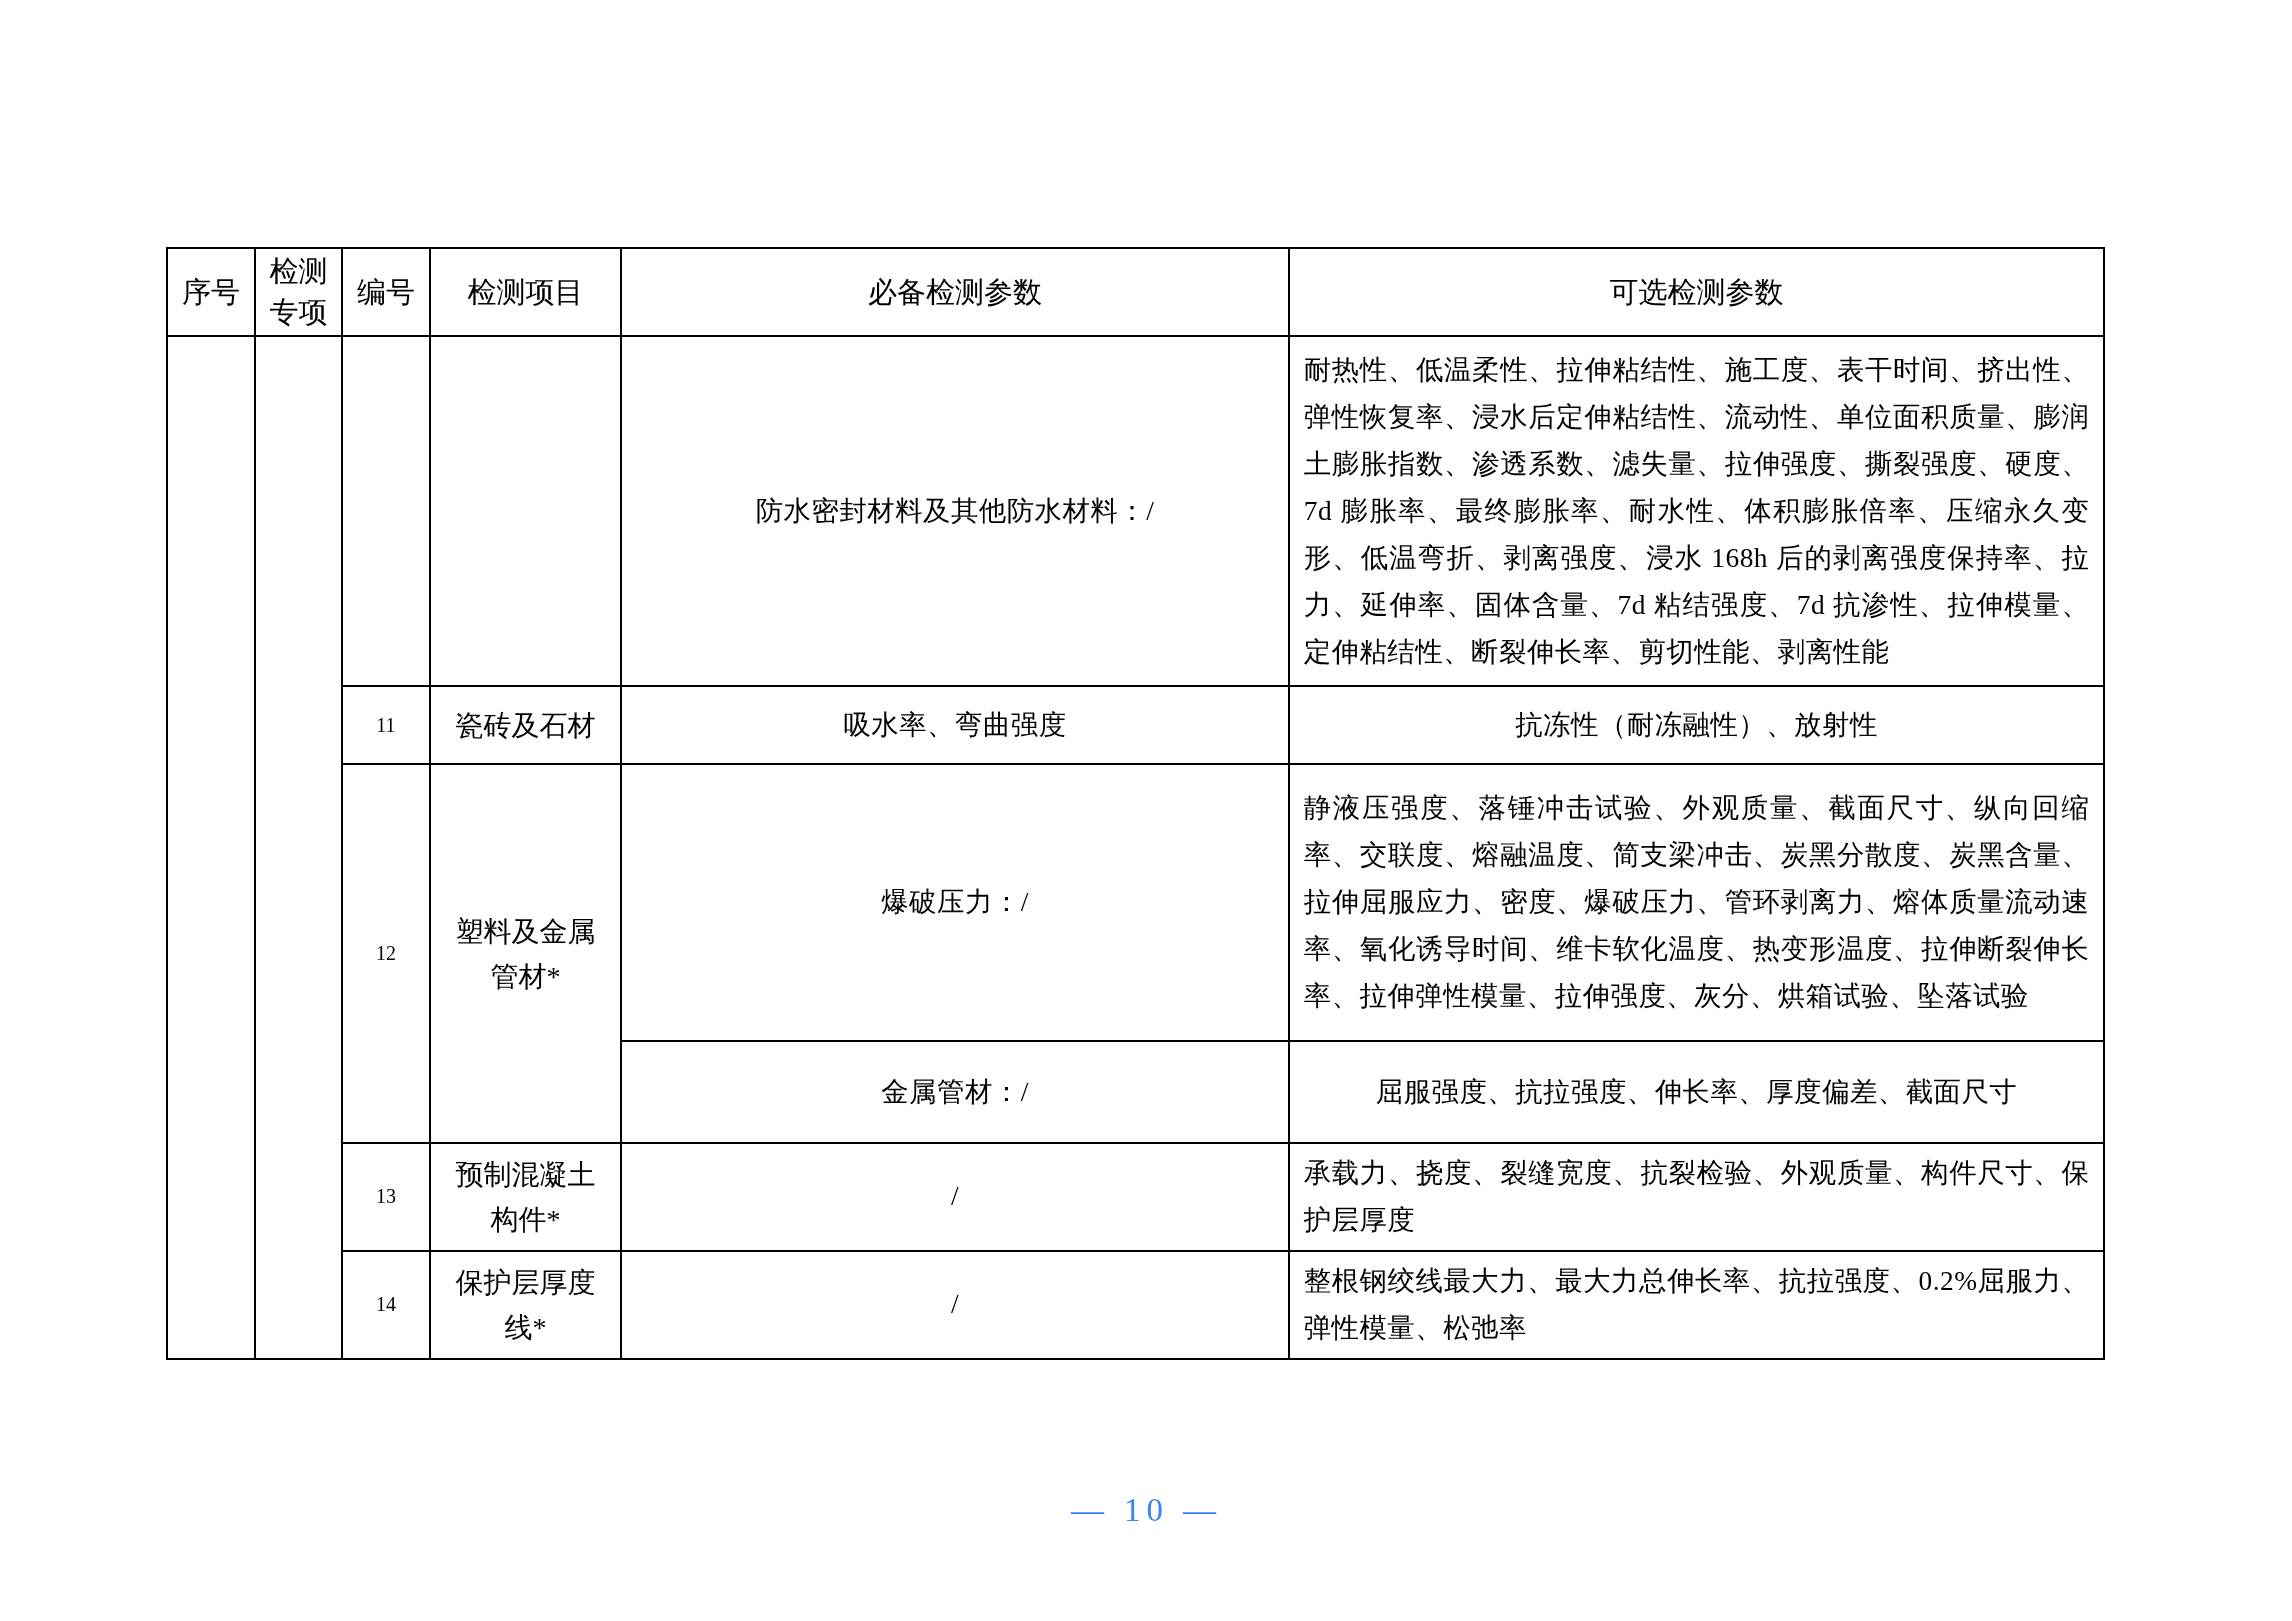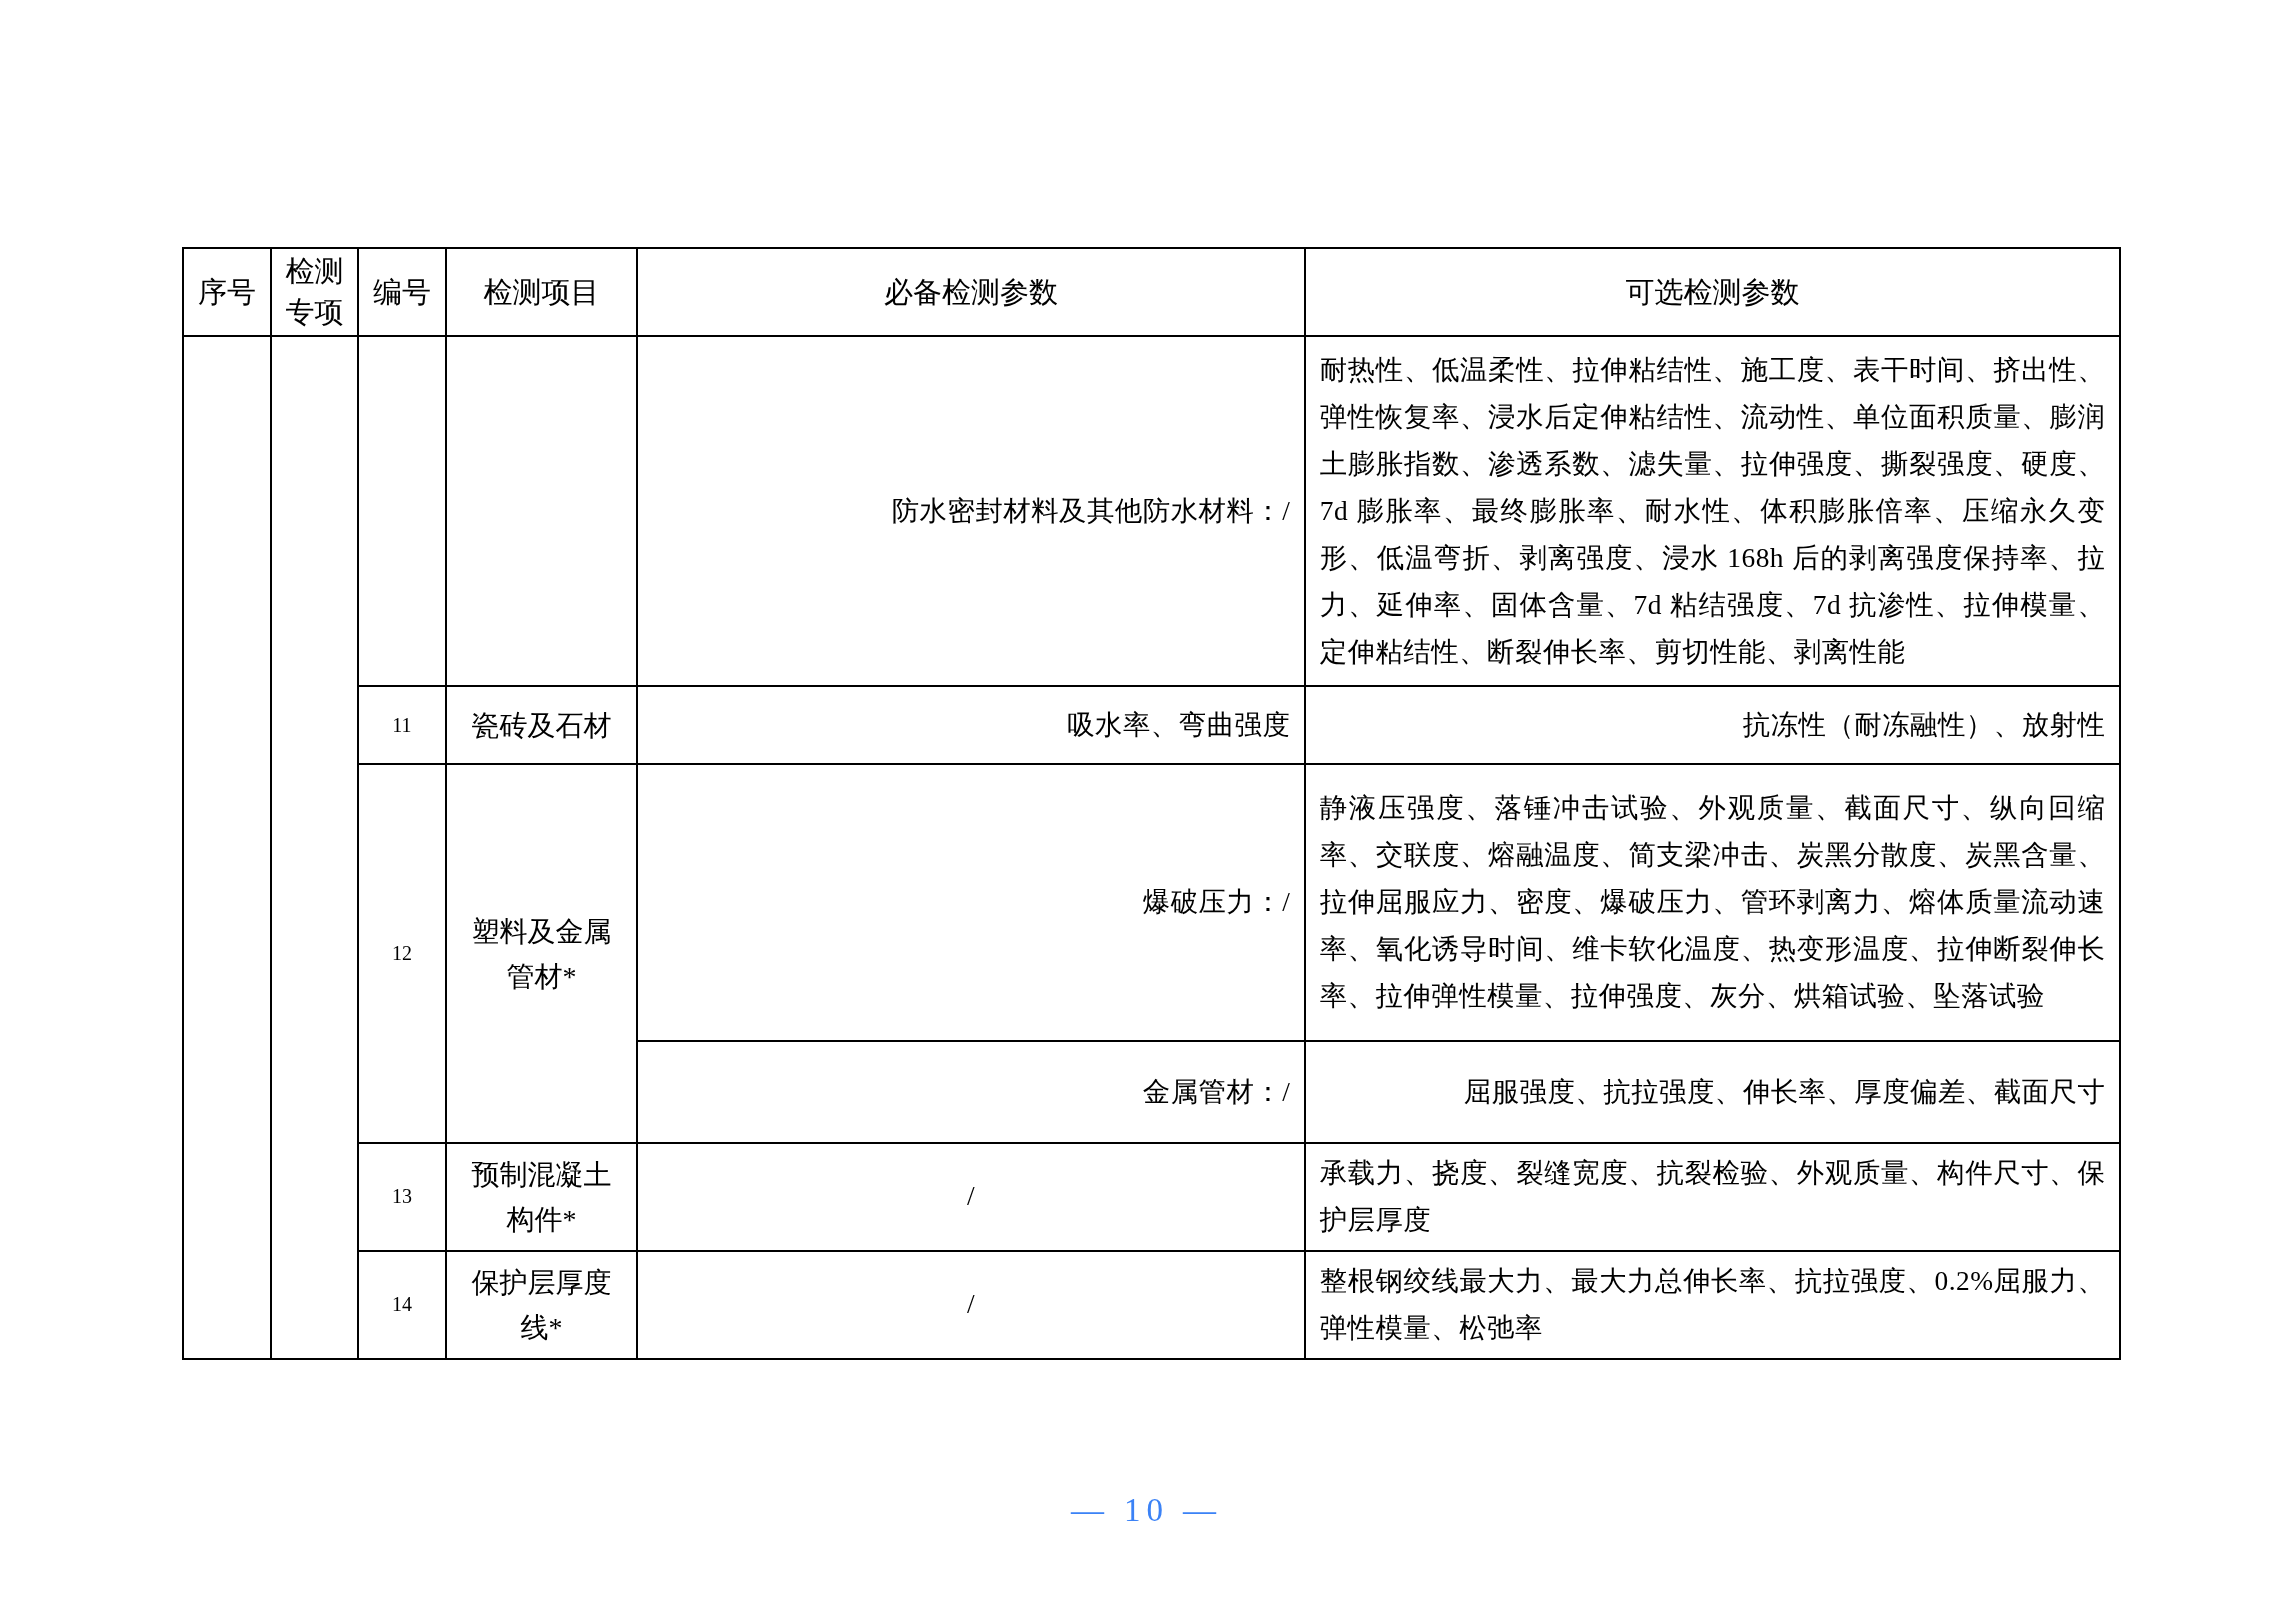--- a/index.html
+++ b/index.html
@@ -11,21 +11,21 @@
     position: relative;
     width: 2293px;
     height: 1621px;
     background: #ffffff;
     overflow: hidden;
     font-family: "Liberation Serif", "DejaVu Serif", serif;
     color: #000000;
   }
   table.inspect {
     position: absolute;
-    left: 182px;
+    left: 166px;
     top: 247px;
     width: 1938px;
     border-collapse: collapse;
     table-layout: fixed;
   }
   table.inspect col.c1 { width: 88px; }
   table.inspect col.c2 { width: 87px; }
   table.inspect col.c3 { width: 88px; }
   table.inspect col.c4 { width: 191px; }
   table.inspect col.c5 { width: 668px; }
@@ -62,21 +62,21 @@
     font-size: 28px;
     text-align: center;
     white-space: pre-line;
     line-height: 45px;
     padding: 0 5.9px;
     margin-top: 32px;
   }
   td.req, td.opt {
     font-size: 27.4px;
     line-height: 47px;
-    text-align: right;
+    text-align: center;
     padding: 5.9px 13.7px;
     letter-spacing: 0.5px;
   }
   td.opt.long {
     text-align: justify;
   }
   td.req.slash {
     text-align: center;
   }
   .footer-pagenum {

